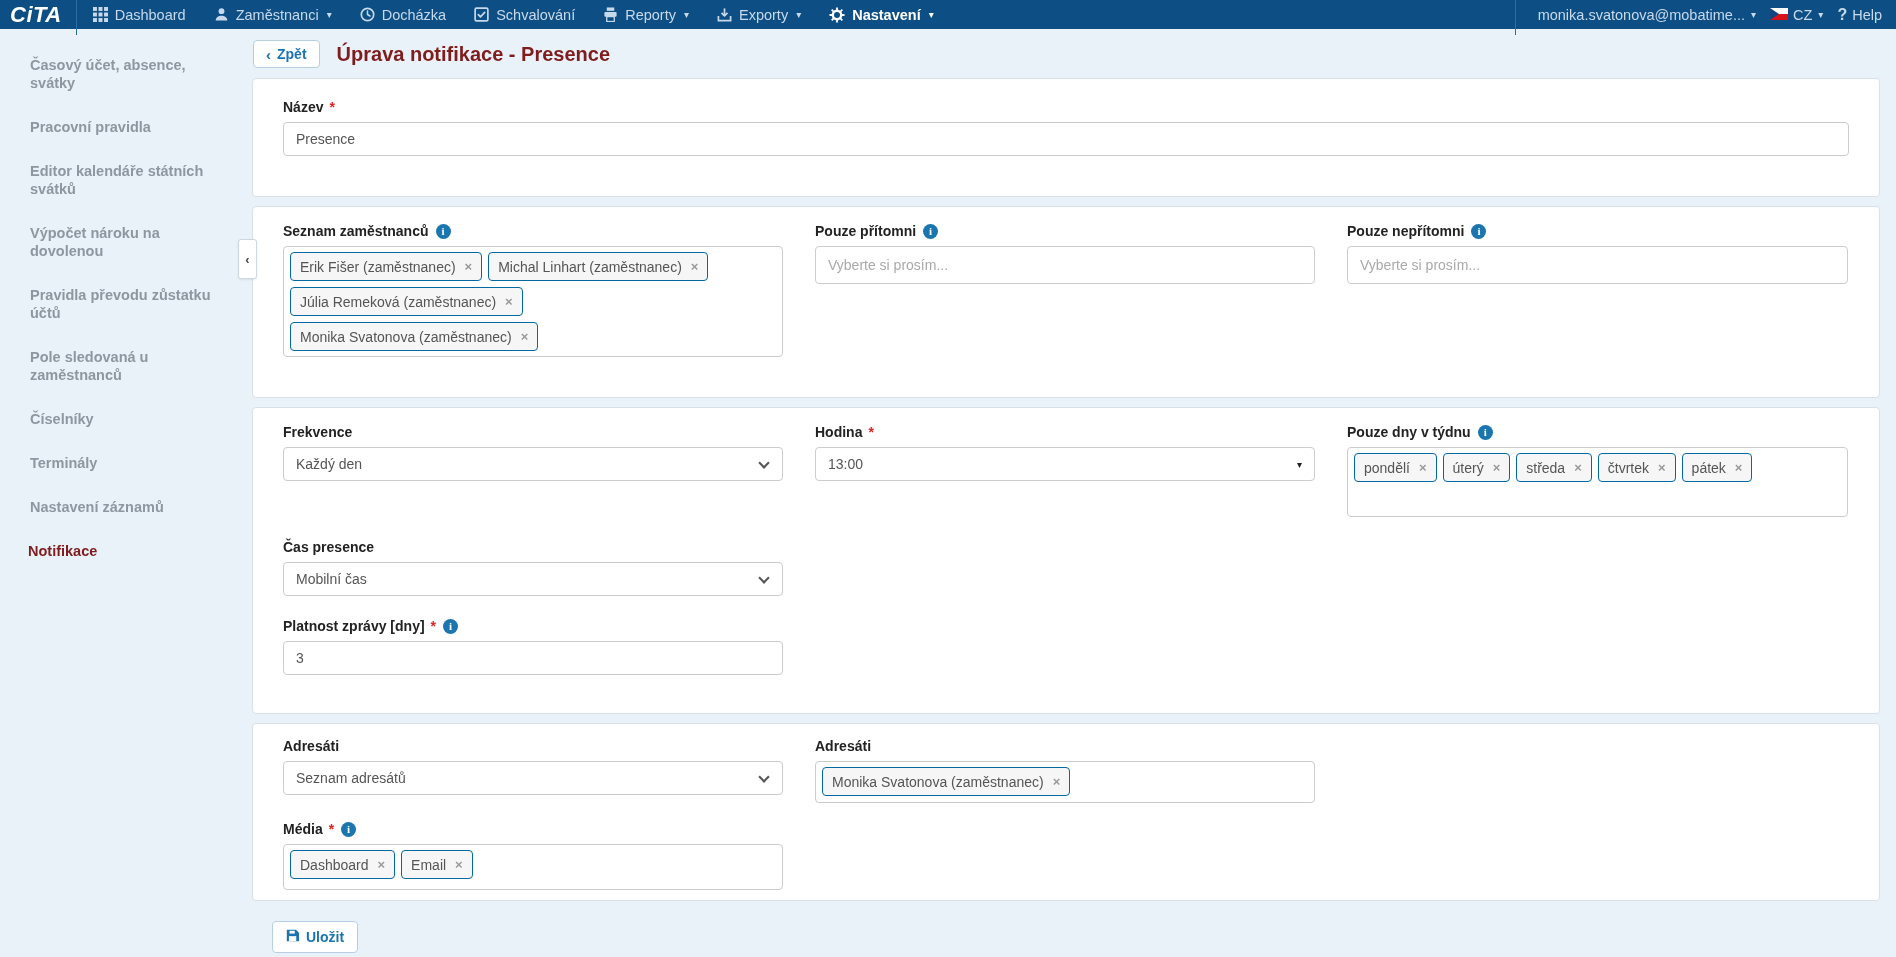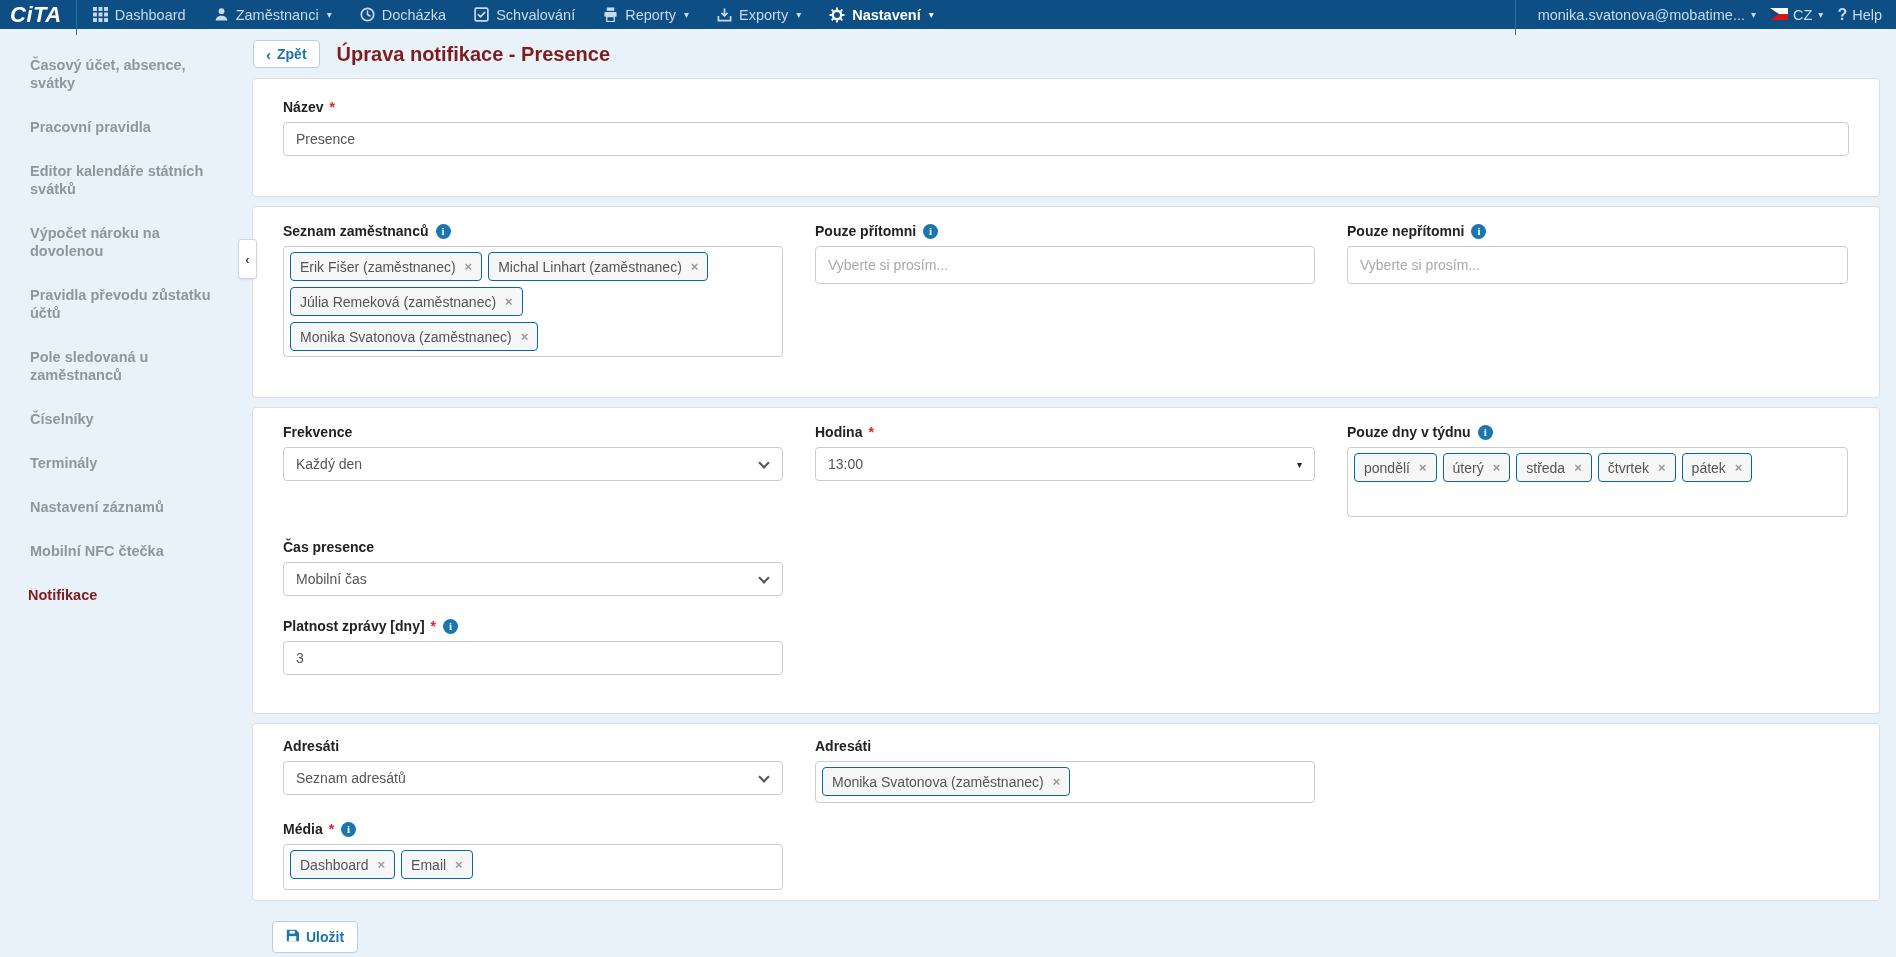--- a/index.html
+++ b/index.html
@@ -236,21 +236,20 @@
   <div class="sidebar">
     <div class="sb-item">Časový účet, absence, svátky</div>
     <div class="sb-item">Pracovní pravidla</div>
     <div class="sb-item">Editor kalendáře státních svátků</div>
     <div class="sb-item">Výpočet nároku na dovolenou</div>
     <div class="sb-item">Pravidla převodu zůstatku účtů</div>
     <div class="sb-item">Pole sledovaná u zaměstnanců</div>
     <div class="sb-item">Číselníky</div>
     <div class="sb-item">Terminály</div>
     <div class="sb-item">Nastavení záznamů</div>
-    <div class="sb-item">Mobilní NFC čtečka</div>
     <div class="sb-item active">Notifikace</div>
   </div>
 
   <div class="collapse-handle">
     <span>‹</span>
   </div>
 
   <div class="main">
     <div class="page-header">
       <button class="btn-back">

